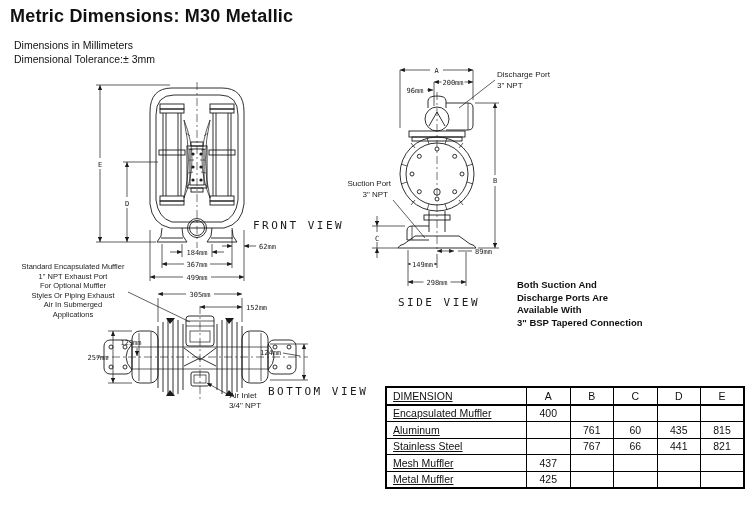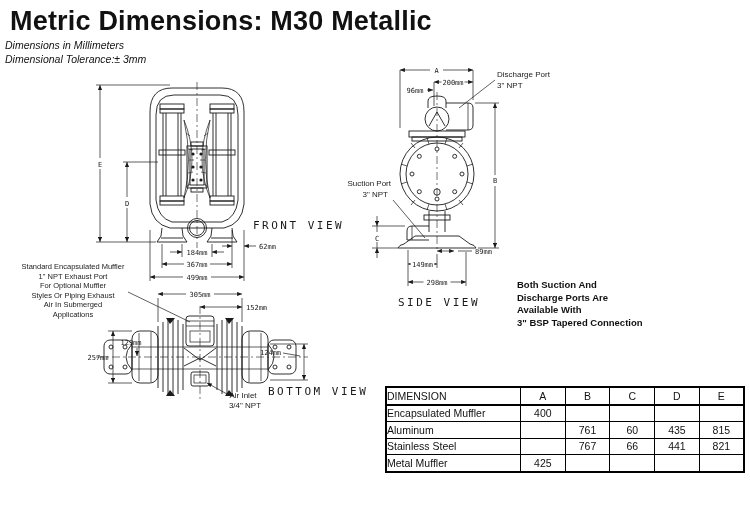--- a/index.html
+++ b/index.html
@@ -1,34 +1,34 @@
 <!DOCTYPE html>
 <html><head>
 <meta charset="utf-8">
 <style>
   html,body{margin:0;padding:0;background:#ffffff;}
   body{width:750px;height:517px;position:relative;overflow:hidden;
        font-family:"Liberation Sans",sans-serif;color:#111;}
   .abs{position:absolute;}
-  #title{left:10px;top:6px;font-size:27px;font-weight:bold;letter-spacing:0.2px;}
-  #subtitle{left:5px;top:38px;font-size:10.5px;line-height:14px;font-style:italic;}
+  #title{left:10px;top:6px;font-size:18px;font-weight:bold;letter-spacing:0.2px;}
+  #subtitle{left:14px;top:38px;font-size:10.5px;line-height:14px;}
   #muffler-note{left:18px;top:262px;width:110px;text-align:center;
                 font-size:7.5px;line-height:9.6px;color:#222;}
   #bsp-note{left:517px;top:279px;font-size:9.5px;line-height:12.5px;color:#111;font-weight:bold;}
   #drawing{left:0;top:0;}
   svg text{fill:#1a1a1a;}
   .dim{font-family:"DejaVu Sans Mono",monospace;font-size:7px;}
   .cap{font-family:"DejaVu Sans Mono",monospace;font-size:11px;letter-spacing:2.5px;}
   .slbl{font-family:"Liberation Sans",sans-serif;font-size:8px;}
   #dim-table{position:absolute;left:385px;top:386px;width:360px;
              border-collapse:collapse;table-layout:fixed;font-size:10.5px;}
   #dim-table th,#dim-table td{border:1px solid #000;padding:1px 0 1px 0;height:13.5px;
              font-weight:normal;overflow:hidden;white-space:nowrap;}
   #dim-table th{text-align:center;}
-  #dim-table td.lbl,#dim-table th.lbl{text-align:left;width:133px;}
+  #dim-table td.lbl,#dim-table th.lbl{text-align:left;padding-left:6px;width:133px;text-decoration:underline;}
   #dim-table td.val{text-align:center;}
   #dim-table{border:2px solid #000;}
   #dim-table tr.hdr th{border-bottom:2px solid #000;}
 </style>
 </head>
 <body>
 
 <div class="abs" id="title">Metric Dimensions: M30 Metallic</div>
 <div class="abs" id="subtitle">
   <div>Dimensions in Millimeters</div>
@@ -362,20 +362,28 @@
   </tr>
   <tr>
     <td class="lbl">Stainless Steel</td>
     <td class="val"></td>
     <td class="val">767</td>
     <td class="val">66</td>
     <td class="val">441</td>
     <td class="val">821</td>
   </tr>
   <tr>
+    <td class="lbl">Mesh Muffler</td>
+    <td class="val">437</td>
+    <td class="val"></td>
+    <td class="val"></td>
+    <td class="val"></td>
+    <td class="val"></td>
+  </tr>
+  <tr>
     <td class="lbl">Metal Muffler</td>
     <td class="val">425</td>
     <td class="val"></td>
     <td class="val"></td>
     <td class="val"></td>
     <td class="val"></td>
   </tr>
 </tbody>
   </table>
 

